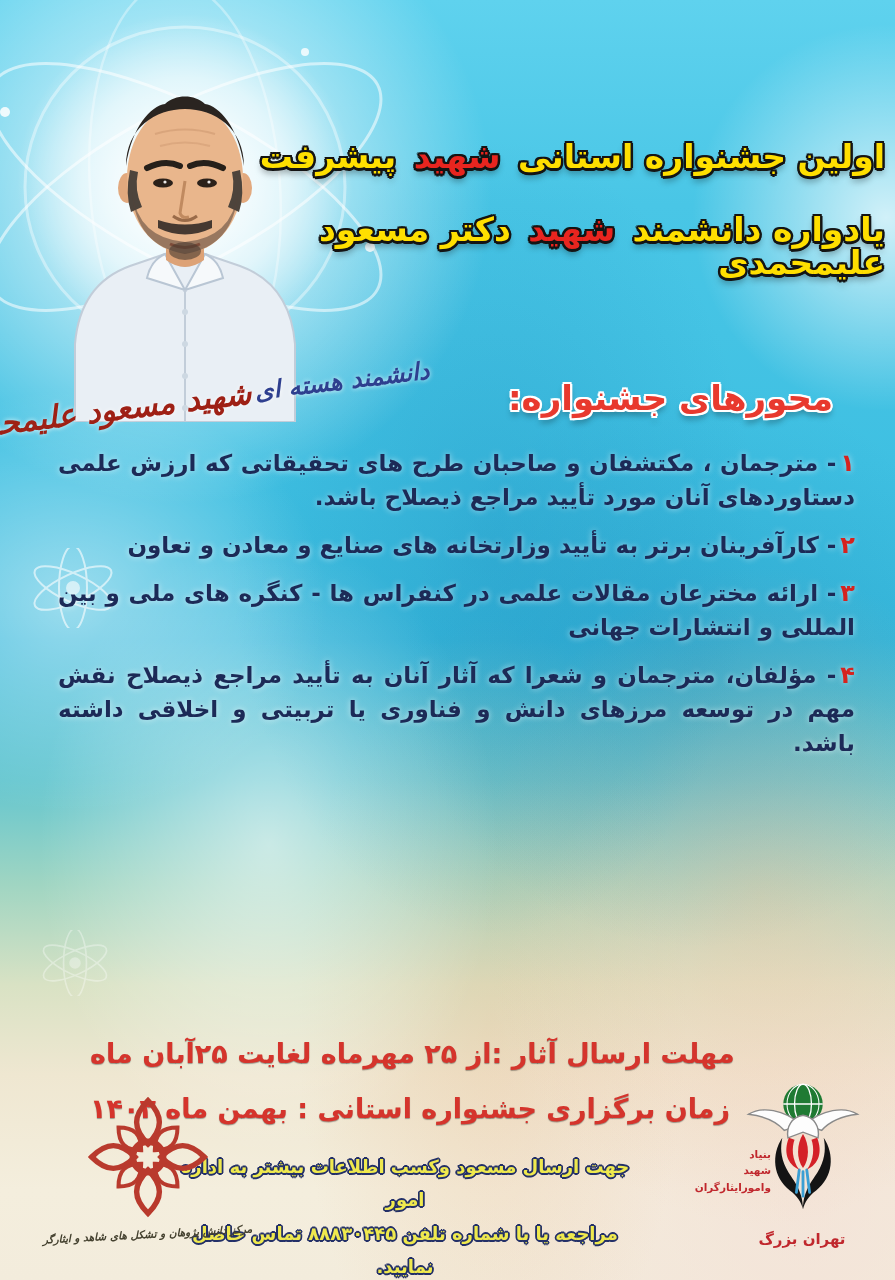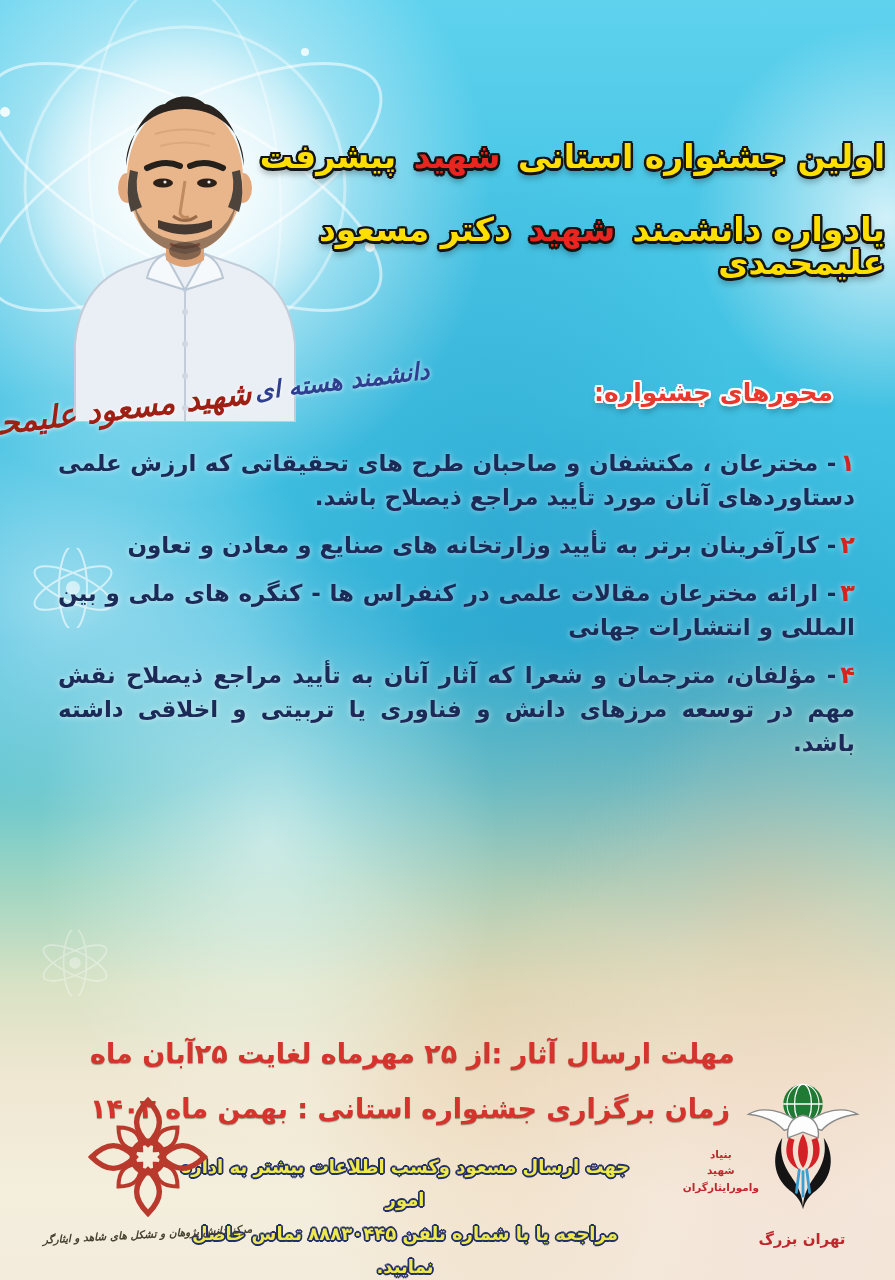--- a/index.html
+++ b/index.html
@@ -31,21 +31,21 @@
       1.8px 1.8px 0 #141414,-1.8px 1.8px 0 #141414,1.8px -1.8px 0 #141414,-1.8px -1.8px 0 #141414,
       0 5px 7px rgba(0,0,0,.4);
   }
   .red-word{color:#e8251f;margin:0 6px;}
   
   .callig{top:352px;right:462px;left:6px;display:flex;align-items:center;justify-content:flex-start;
     gap:4px;transform:rotate(-7deg);transform-origin:right center;}
   .callig .blue{color:#2e3f8f;font-size:24px;font-style:italic;white-space:nowrap;text-shadow:0 0 5px rgba(255,255,255,.8);}
   .callig .red{color:#9e2015;font-size:31px;font-style:italic;white-space:nowrap;text-shadow:0 0 5px rgba(255,255,255,.8);}
   
-  .section-header{top:378px;right:62px;font-size:25px;color:#e8392e;
+  .section-header{top:378px;right:62px;font-size:34px;color:#e8392e;
     -webkit-text-stroke:2px #ffffff;paint-order:stroke fill;
     text-shadow:2.2px 0 0 #fff,-2.2px 0 0 #fff,0 2.2px 0 #fff,0 -2.2px 0 #fff,
       1.6px 1.6px 0 #fff,-1.6px 1.6px 0 #fff,1.6px -1.6px 0 #fff,-1.6px -1.6px 0 #fff,
       0 5px 6px rgba(0,0,0,.35);}
   
   .items{top:446px;right:40px;left:58px;}
   .item{font-size:23px;line-height:34px;color:#1c2a57;text-align:justify;margin-bottom:14px;
     text-shadow:0 0 6px rgba(255,255,255,.6);}
   .item .num{color:#d6231f;font-size:24px;margin-left:4px;}
   
@@ -53,21 +53,21 @@
     text-shadow:0 1px 1px rgba(0,0,0,.35);}
   
   .contact{top:1150px;left:175px;right:260px;text-align:center;font-size:18px;line-height:1.85;color:#efe94e;
     -webkit-text-stroke:1.6px #233068;paint-order:stroke fill;
     text-shadow:1.8px 0 0 #233068,-1.8px 0 0 #233068,0 1.8px 0 #233068,0 -1.8px 0 #233068,
       1.3px 1.3px 0 #233068,-1.3px -1.3px 0 #233068,1.3px -1.3px 0 #233068,-1.3px 1.3px 0 #233068;}
   
   .left-logo{top:1092px;right:640px;left:40px;text-align:center;}
   .left-logo .caption{font-size:10.5px;font-style:italic;color:#44412f;margin-top:6px;transform:rotate(-3deg);}
   .right-logo{top:1072px;right:8px;width:170px;height:205px;}
-  .right-logo .org{position:absolute;top:74px;right:128px;text-align:center;color:#c0272d;font-size:10.5px;line-height:1.55;white-space:nowrap;}
+  .right-logo .org{position:absolute;top:74px;right:116px;color:#c0272d;font-size:10.5px;line-height:1.55;white-space:nowrap;}
   .right-logo .emblem{position:absolute;top:0;right:18px;}
   .right-logo .region{position:absolute;top:158px;right:10px;width:150px;text-align:center;color:#c0272d;font-size:15px;letter-spacing:2px;}
   .svg-block{display:block;}
 </style>
 </head>
 <body>
 
 <div class="poster">
 
   <svg class="abs svg-block" style="left:-25px;top:-8px;" width="450" height="430" viewBox="0 0 450 430">
@@ -162,21 +162,21 @@
     </svg>
     <span class="blue">دانشمند هسته ای</span>
     <span class="red">شهید مسعود علیمحمدی</span>
 
   </div>
 
   <div class="abs section-header">محورهای جشنواره:</div>
 
   <div class="abs items">
     <div class="item">
-      <span class="num">۱</span><span>- مخترعان ، مکتشفان و صاحبان طرح های تحقیقاتی که ارزش علمی دستاوردهای آنان مورد تأیید مراجع ذیصلاح باشد.</span>
+      <span class="num">۱</span><span>- مترجمان ، مکتشفان و صاحبان طرح های تحقیقاتی که ارزش علمی دستاوردهای آنان مورد تأیید مراجع ذیصلاح باشد.</span>
     </div>
     <div class="item">
       <span class="num">۲</span><span>- کارآفرینان برتر به تأیید وزارتخانه های صنایع و معادن و تعاون</span>
     </div>
     <div class="item">
       <span class="num">۳</span><span>- ارائه مخترعان مقالات علمی در کنفراس ها - کنگره های ملی و بین المللی و انتشارات جهانی</span>
     </div>
     <div class="item">
       <span class="num">۴</span><span>- مؤلفان، مترجمان و شعرا که آثار آنان به تأیید مراجع ذیصلاح نقش مهم در توسعه مرزهای دانش و فناوری یا تربیتی و اخلاقی داشته باشد.</span>
     </div>

